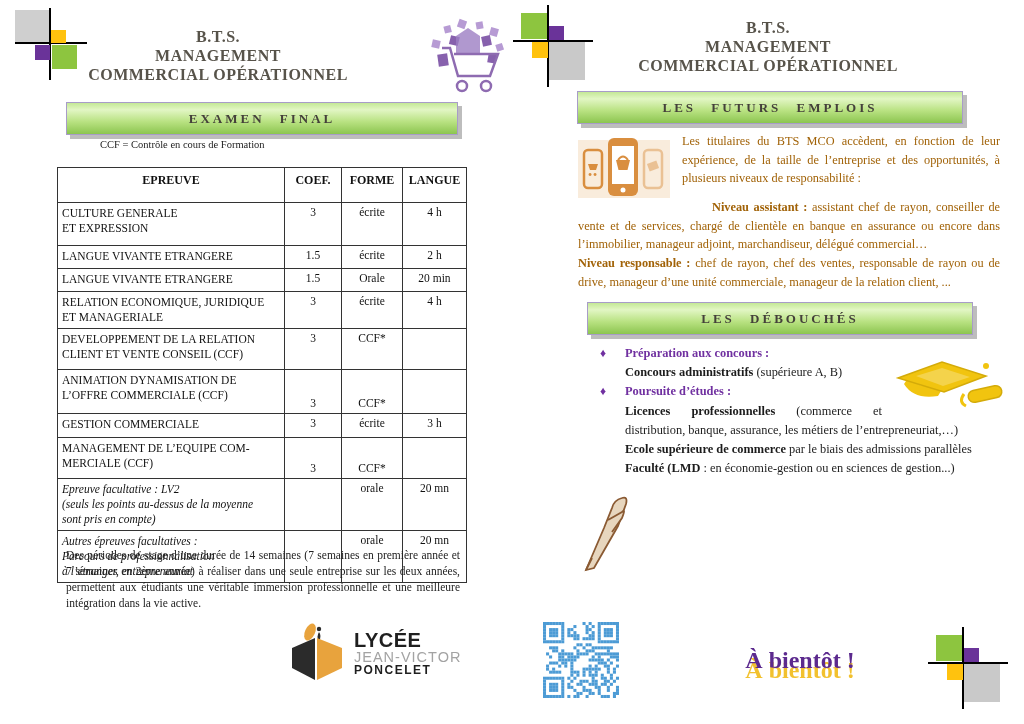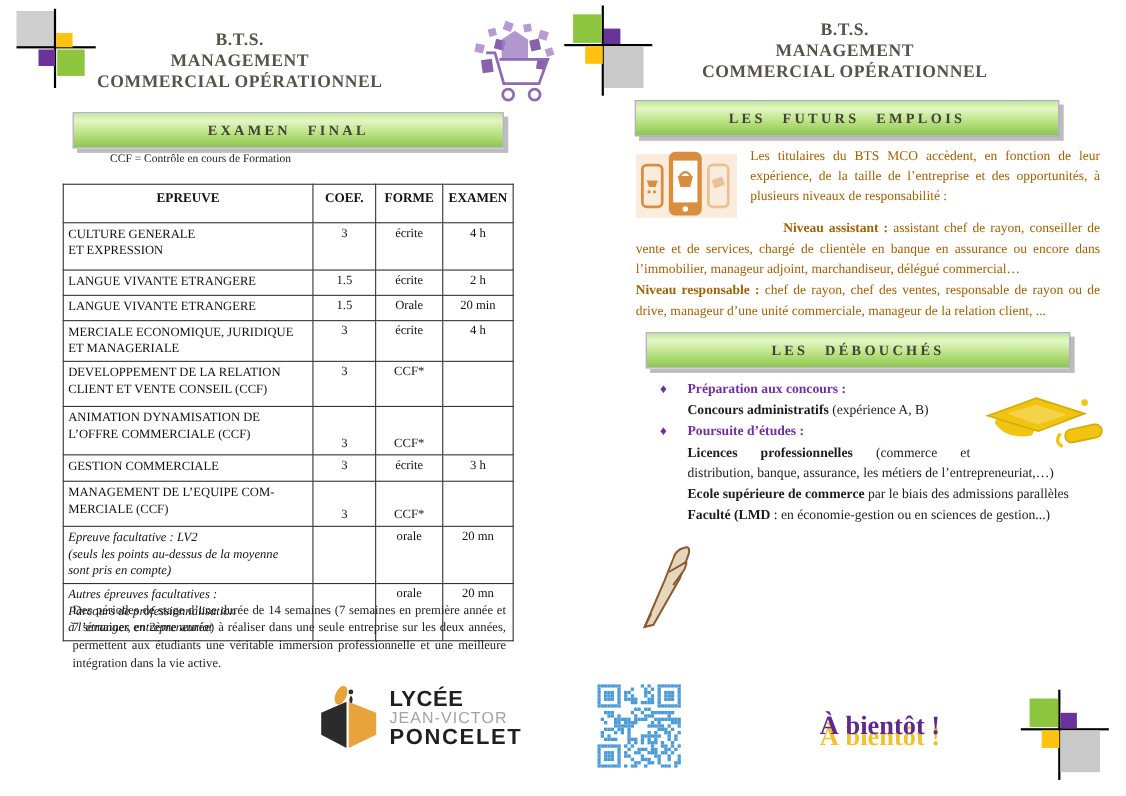--- a/index.html
+++ b/index.html
@@ -62,21 +62,21 @@
   .exam-table tbody tr:nth-child(10) td{height:37px;}
   .exam-table .vb{vertical-align:bottom;padding-bottom:4px;}
   .stage-par{position:absolute;left:66px;top:548px;width:394px;font-size:11.5px;
              line-height:1.38;text-align:justify;color:#222;margin:0;}
 
   
   .logo{position:absolute;left:288px;top:620px;display:flex;align-items:center;}
   .logo-text{margin-left:8px;font-family:"Liberation Sans",sans-serif;line-height:1.0;}
   .logo-l1{font-size:20px;font-weight:bold;color:#1f1f1f;letter-spacing:0.5px;}
   .logo-l2{font-size:14.5px;color:#a3a3a3;letter-spacing:1px;}
-  .logo-l3{font-size:20px;font-weight:bold;color:#1f1f1f;letter-spacing:1.5px;}
+  .logo-l3{font-size:12px;font-weight:bold;color:#1f1f1f;letter-spacing:1.5px;}
 
   
   .jobs-block{position:absolute;left:578px;top:132px;width:422px;font-size:12.3px;
               line-height:1.52;text-align:justify;color:#a16207;}
   .jobs-block p{margin:0;}
   .phones-float{float:left;width:92px;height:70px;margin:0 12px 6px 0;}
   .level-par{margin-top:10px !important;}
   .indent{text-indent:30px;}
   .lvl-label{font-weight:bold;}
 
@@ -154,21 +154,21 @@
   </div>
 
   <div class="ccf-note">CCF = Contrôle en cours de Formation</div>
 
   <table class="exam-table">
     <thead>
       <tr>
         <th>EPREUVE</th>
         <th>COEF.</th>
         <th>FORME</th>
-        <th>EXAMEN</th>
+        <th>LANGUE</th>
       </tr>
     </thead>
     <tbody id="exam-tbody">
         <tr>
           <td class="ep">CULTURE GENERALE
  ET EXPRESSION</td>
           <td class="val">3</td>
           <td class="val">écrite</td>
           <td class="val">4 h</td>
         </tr>
@@ -178,21 +178,21 @@
           <td class="val">écrite</td>
           <td class="val">2 h</td>
         </tr>
         <tr>
           <td class="ep">LANGUE VIVANTE ETRANGERE</td>
           <td class="val">1.5</td>
           <td class="val">Orale</td>
           <td class="val">20 min</td>
         </tr>
         <tr>
-          <td class="ep">MERCIALE ECONOMIQUE, JURIDIQUE
+          <td class="ep">RELATION ECONOMIQUE, JURIDIQUE
 ET MANAGERIALE</td>
           <td class="val">3</td>
           <td class="val">écrite</td>
           <td class="val">4 h</td>
         </tr>
         <tr>
           <td class="ep">DEVELOPPEMENT DE LA RELATION
 CLIENT ET VENTE CONSEIL (CCF)</td>
           <td class="val">3</td>
           <td class="val">CCF*</td>
@@ -302,21 +302,21 @@
   <div class="bullets">
     <svg class="gradcap-float" viewBox="0 0 118 62">
       <path d="M14 30 q10 16 34 12 l6 -10 q-22 4 -36 -8 z" fill="#f1c40f"></path>
       <path d="M8 24 L52 8 L96 22 L54 38 Z" fill="#f1c40f" stroke="#d4ab09" stroke-width="1.5"></path>
       <path d="M52 14 L80 23 L53 32 L26 22 Z" fill="#ffffff" opacity="0.25"></path>
       <rect x="78" y="34" width="34" height="12" rx="6" transform="rotate(-12 95 40)" fill="#f1c40f" stroke="#d4ab09" stroke-width="1.5"></rect>
       <path d="M74 40 q-6 8 2 12" stroke="#f1c40f" stroke-width="3" fill="none"></path>
       <circle cx="96" cy="12" r="3" fill="#f1c40f"></circle>
     </svg>
     <div class="bullet-title"><span class="diamond">♦</span><span>Préparation aux concours :</span></div>
-    <div class="bullet-line"><b>Concours administratifs</b><span> (expérience A, B)</span></div>
+    <div class="bullet-line"><b>Concours administratifs</b><span> (supérieure A, B)</span></div>
     <div class="bullet-title"><span class="diamond">♦</span><span>Poursuite d’études :</span></div>
     <div class="bullet-line"><b>Licences professionnelles</b><span> (commerce et distribution, banque, assurance, les métiers de l’entrepreneuriat,…)</span></div>
     <div class="bullet-line"><b>Ecole supérieure de commerce</b><span> par le biais des admissions parallèles</span></div>
     <div class="bullet-line"><b>Faculté (LMD</b><span> : en économie-gestion ou en sciences de gestion...)</span></div>
   </div>
 
   <svg style="position:absolute;left:578px;top:492px;" width="56" height="86" viewBox="0 0 56 86">
     <g stroke="#8a5a33" stroke-width="1.8" fill="#e7d6be">
       <path d="M8 78 L26 36 L34 16 Q36 8 44 6 Q50 4 48 12 L40 34 L16 76 Z"></path>
       <path d="M30 28 L44 20 Q48 16 44 26 L34 40"></path>

